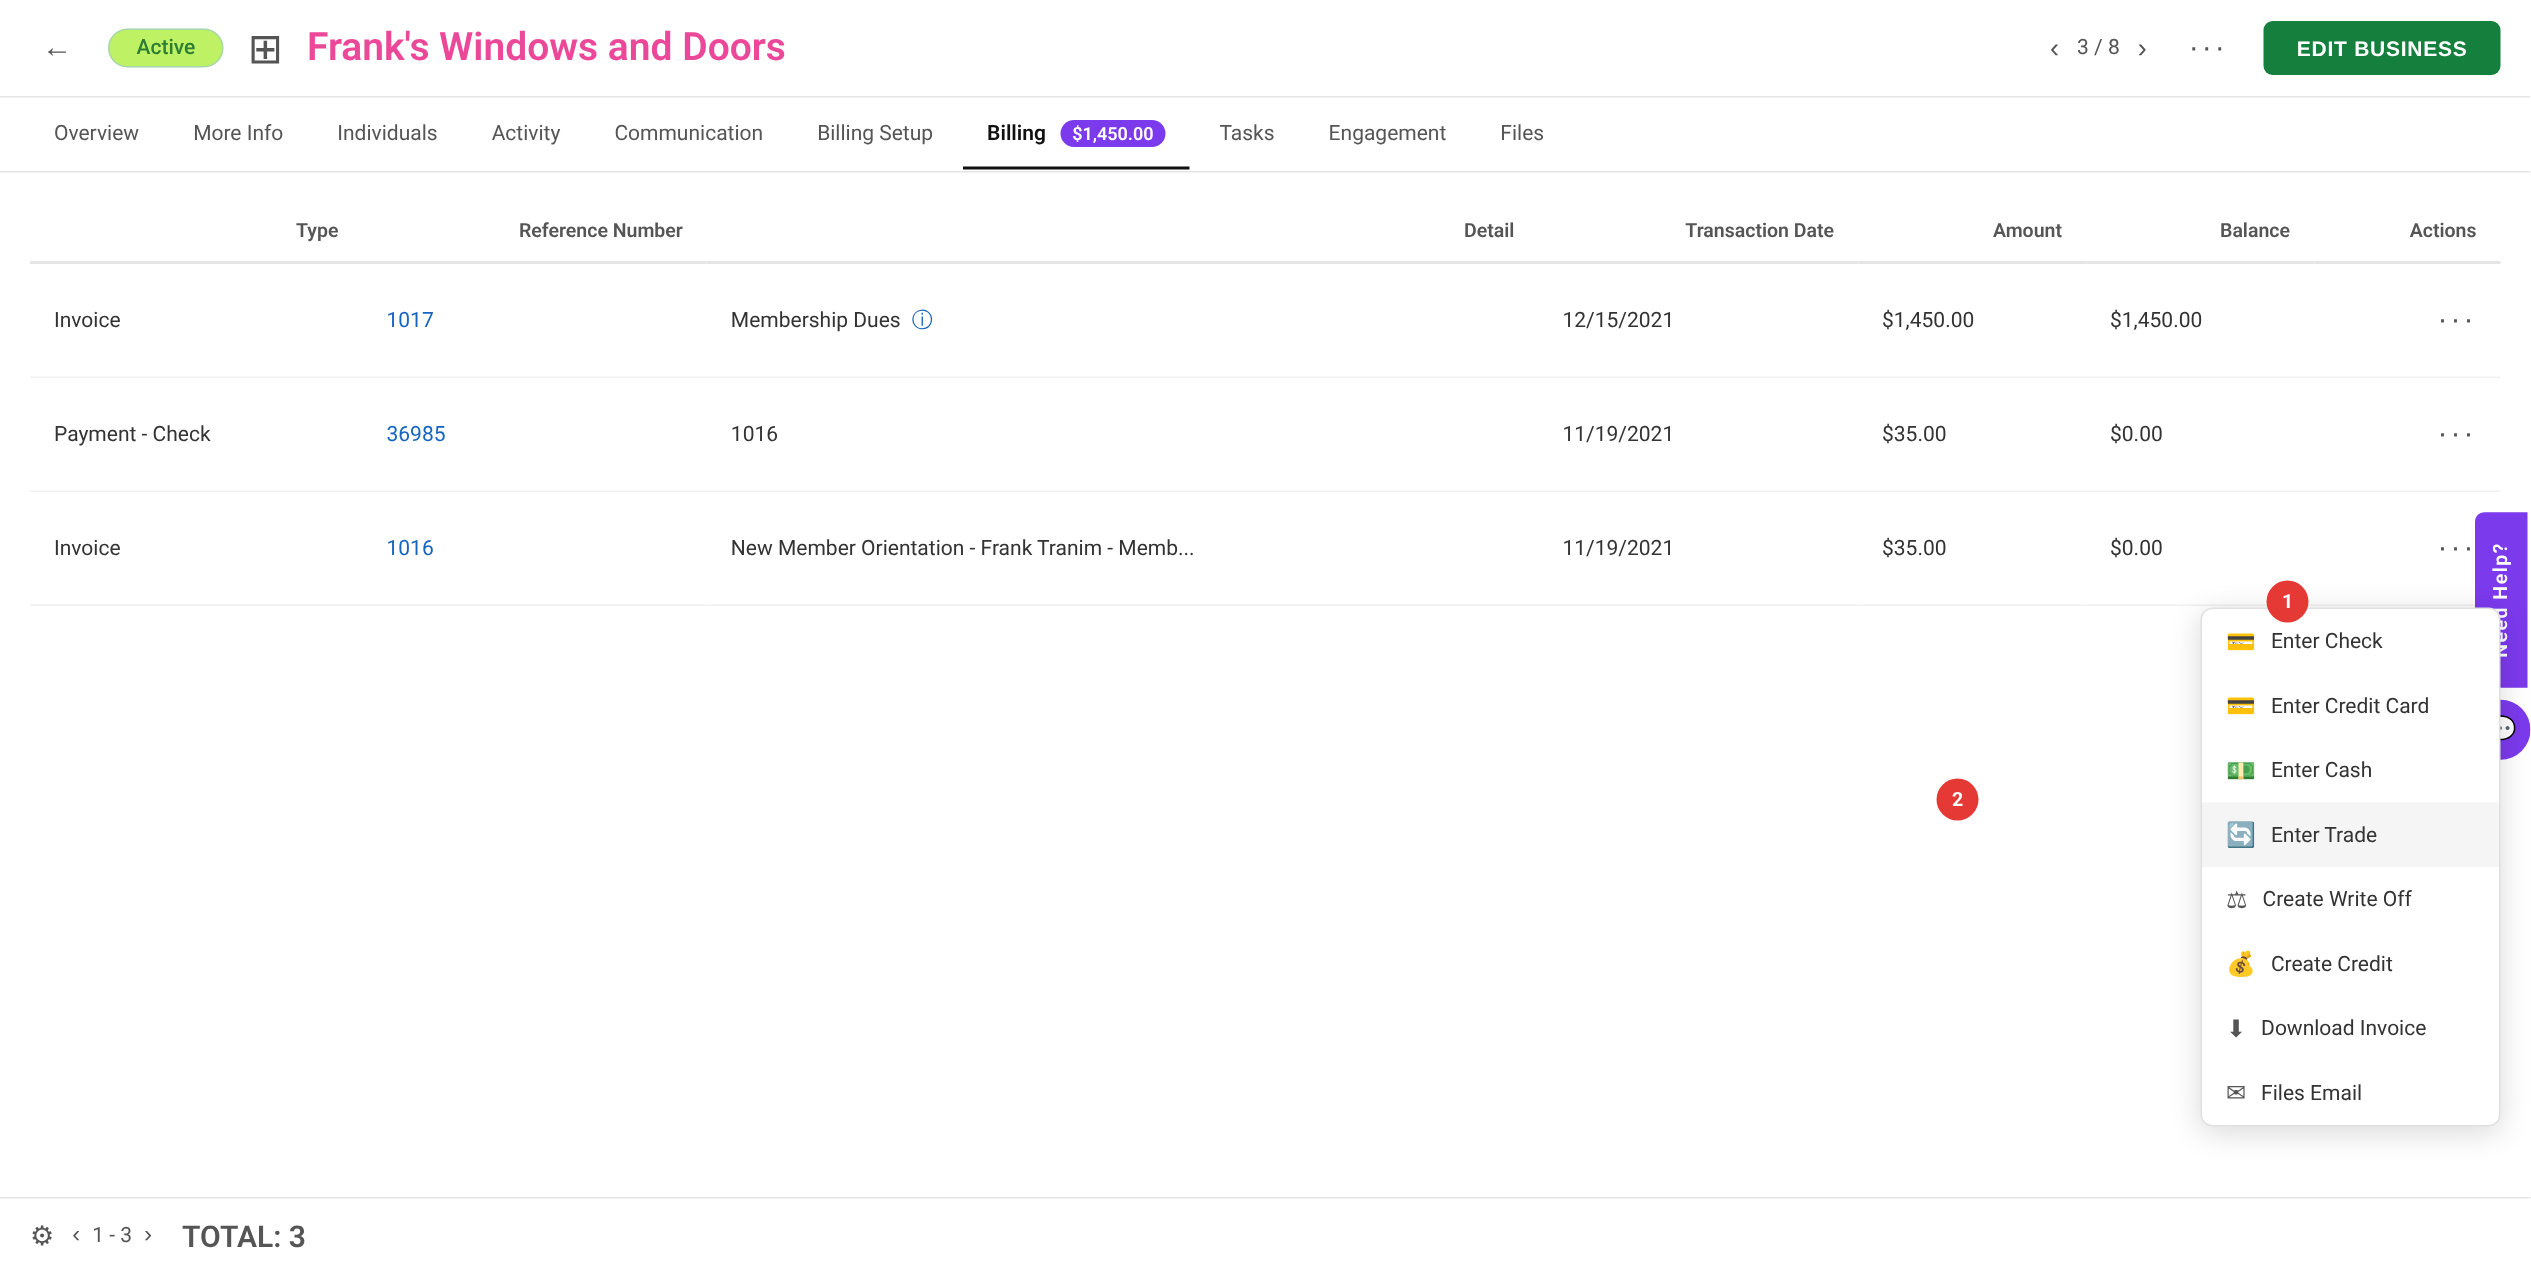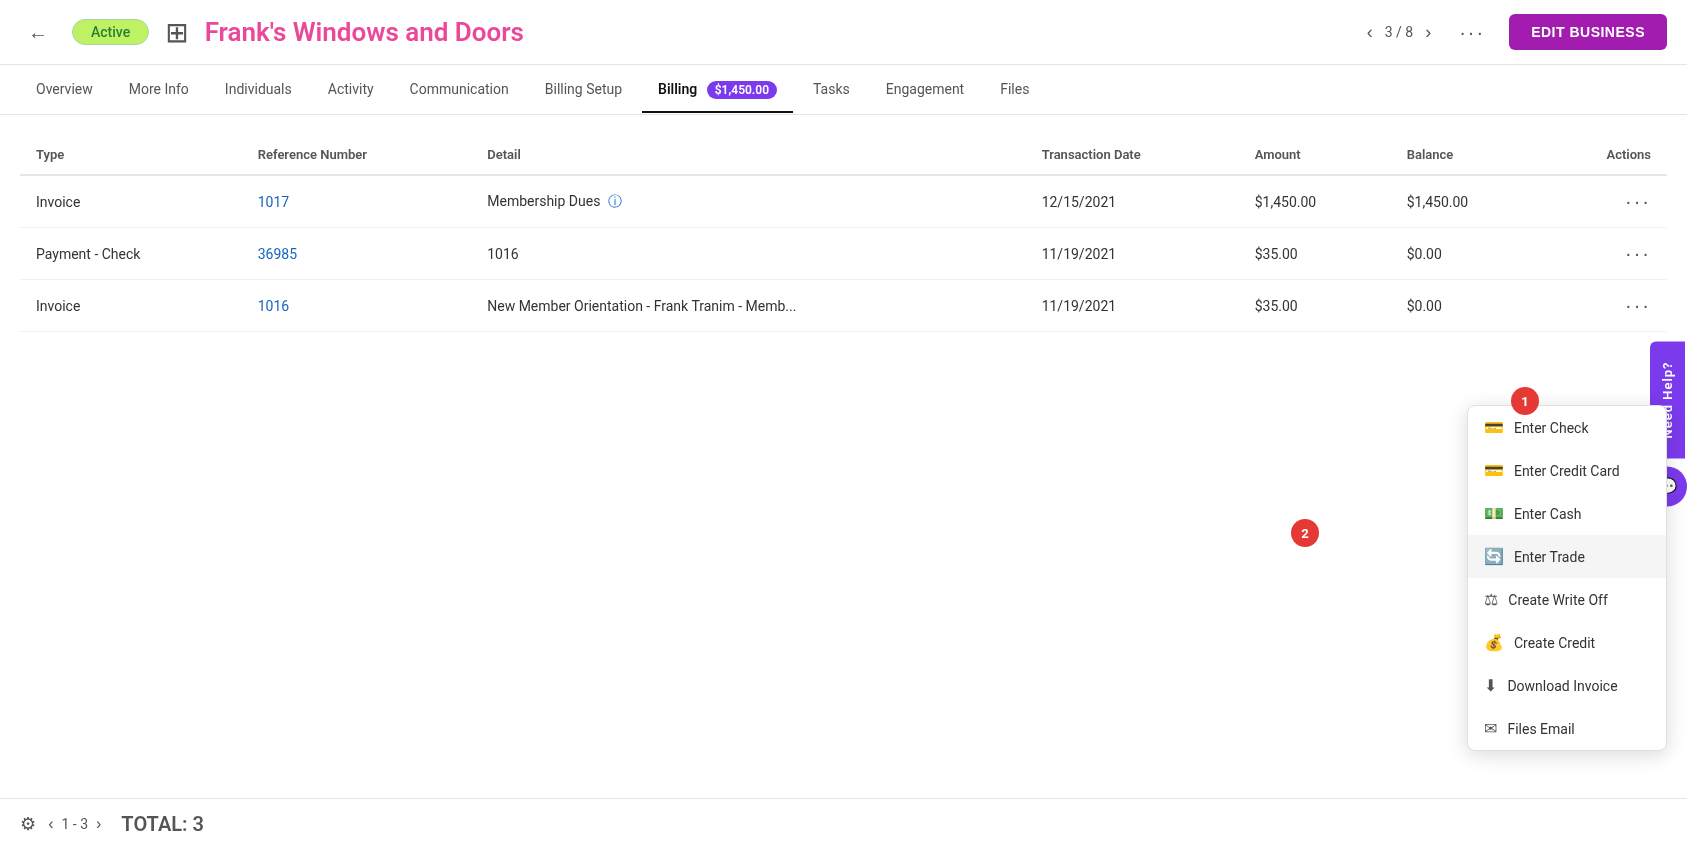--- a/index.html
+++ b/index.html
@@ -8,21 +8,21 @@
     
     .top-bar { display: flex; align-items: center; padding: 0 20px; height: 65px; border-bottom: 1px solid #e5e5e5; gap: 16px; }
     .back-btn { background: none; border: none; cursor: pointer; font-size: 20px; color: #555; padding: 4px 8px; }
     .status-badge { background: #bef264; color: #2e7d32; border: 1px solid #a5d6a7; border-radius: 20px; padding: 4px 18px; font-size: 14px; font-weight: 500; }
     .building-icon { font-size: 28px; color: #555; }
     .business-title { font-size: 26px; font-weight: 600; color: #ec4899; flex: 1; }
     .nav-controls { display: flex; align-items: center; gap: 8px; color: #555; }
     .nav-btn { background: none; border: none; cursor: pointer; font-size: 18px; color: #555; padding: 4px; }
     .page-indicator { font-size: 14px; color: #555; }
     .more-btn { background: none; border: none; cursor: pointer; font-size: 20px; color: #555; padding: 4px 8px; letter-spacing: 2px; }
-    .edit-btn { background: #a21caf; color: #fff; border: none; border-radius: 6px; padding: 10px 22px; font-size: 14px; font-weight: 600; cursor: pointer; letter-spacing: 0.5px; }
+    .edit-btn { background: #15803d; color: #fff; border: none; border-radius: 6px; padding: 10px 22px; font-size: 14px; font-weight: 600; cursor: pointer; letter-spacing: 0.5px; }
 
     
     .tabs { display: flex; align-items: center; padding: 0 20px; border-bottom: 1px solid #e5e5e5; height: 50px; gap: 4px; }
     .tab { padding: 14px 16px; cursor: pointer; color: #555; font-size: 14px; white-space: nowrap; border-bottom: 2px solid transparent; text-decoration: none; }
     .tab.active { color: #111; border-bottom: 2px solid #111; font-weight: 600; }
     .tab-badge { background: #7c3aed; color: #fff; border-radius: 20px; padding: 2px 8px; font-size: 12px; margin-left: 6px; }
 
     
     .content { padding: 20px; position: relative; }
     .search-icon { color: #555; font-size: 18px; cursor: pointer; }
@@ -32,23 +32,23 @@
     .toolbar .search-container { flex: 1; display: flex; align-items: center; border: 1px solid #ddd; border-radius: 6px; padding: 0 12px; height: 44px; gap: 8px; }
     .toolbar .search-container input { border: none; outline: none; font-size: 14px; color: #555; flex: 1; }
     .toolbar-divider { width: 1px; height: 44px; background: #ddd; }
     .enter-payment-btn { display: flex; align-items: center; gap: 0; }
     .enter-payment-main { background: #fff; border: 1px solid #ccc; border-right: none; border-radius: 6px 0 0 6px; padding: 10px 16px; font-size: 13px; font-weight: 600; cursor: pointer; color: #333; letter-spacing: 0.5px; }
     .enter-payment-dropdown { background: #fff; border: 1px solid #ccc; border-radius: 0 6px 6px 0; padding: 10px 12px; cursor: pointer; color: #333; }
 
     
     .table-container { width: 100%; }
     table { width: 100%; border-collapse: collapse; }
-    thead th { text-align: left; padding: 12px 16px; font-size: 13px; font-weight: 600; color: #555; border-bottom: 2px solid #e5e5e5; }
+    thead th { text-align: right; padding: 12px 16px; font-size: 13px; font-weight: 600; color: #555; border-bottom: 2px solid #e5e5e5; }
     tbody tr { border-bottom: 1px solid #f0f0f0; }
-    tbody td { padding: 14px 16px; font-size: 14px; color: #333; }
+    tbody td { padding: 26px 16px; font-size: 14px; color: #333; }
     .link-text { color: #1565c0; text-decoration: none; cursor: pointer; }
     .actions-col { text-align: right; }
     .more-actions-btn { background: none; border: none; cursor: pointer; font-size: 18px; color: #555; letter-spacing: 2px; position: relative; }
     .info-icon { color: #1565c0; font-size: 14px; margin-left: 4px; cursor: pointer; }
 
     
     .dropdown-menu { position: absolute; right: 20px; top: 290px; background: #fff; border: 1px solid #e0e0e0; border-radius: 8px; box-shadow: 0 4px 20px rgba(0,0,0,0.15); z-index: 100; min-width: 200px; overflow: hidden; }
     .dropdown-item { display: flex; align-items: center; gap: 10px; padding: 12px 16px; cursor: pointer; font-size: 14px; color: #333; }
     .dropdown-icon { font-size: 16px; color: #555; }
 

